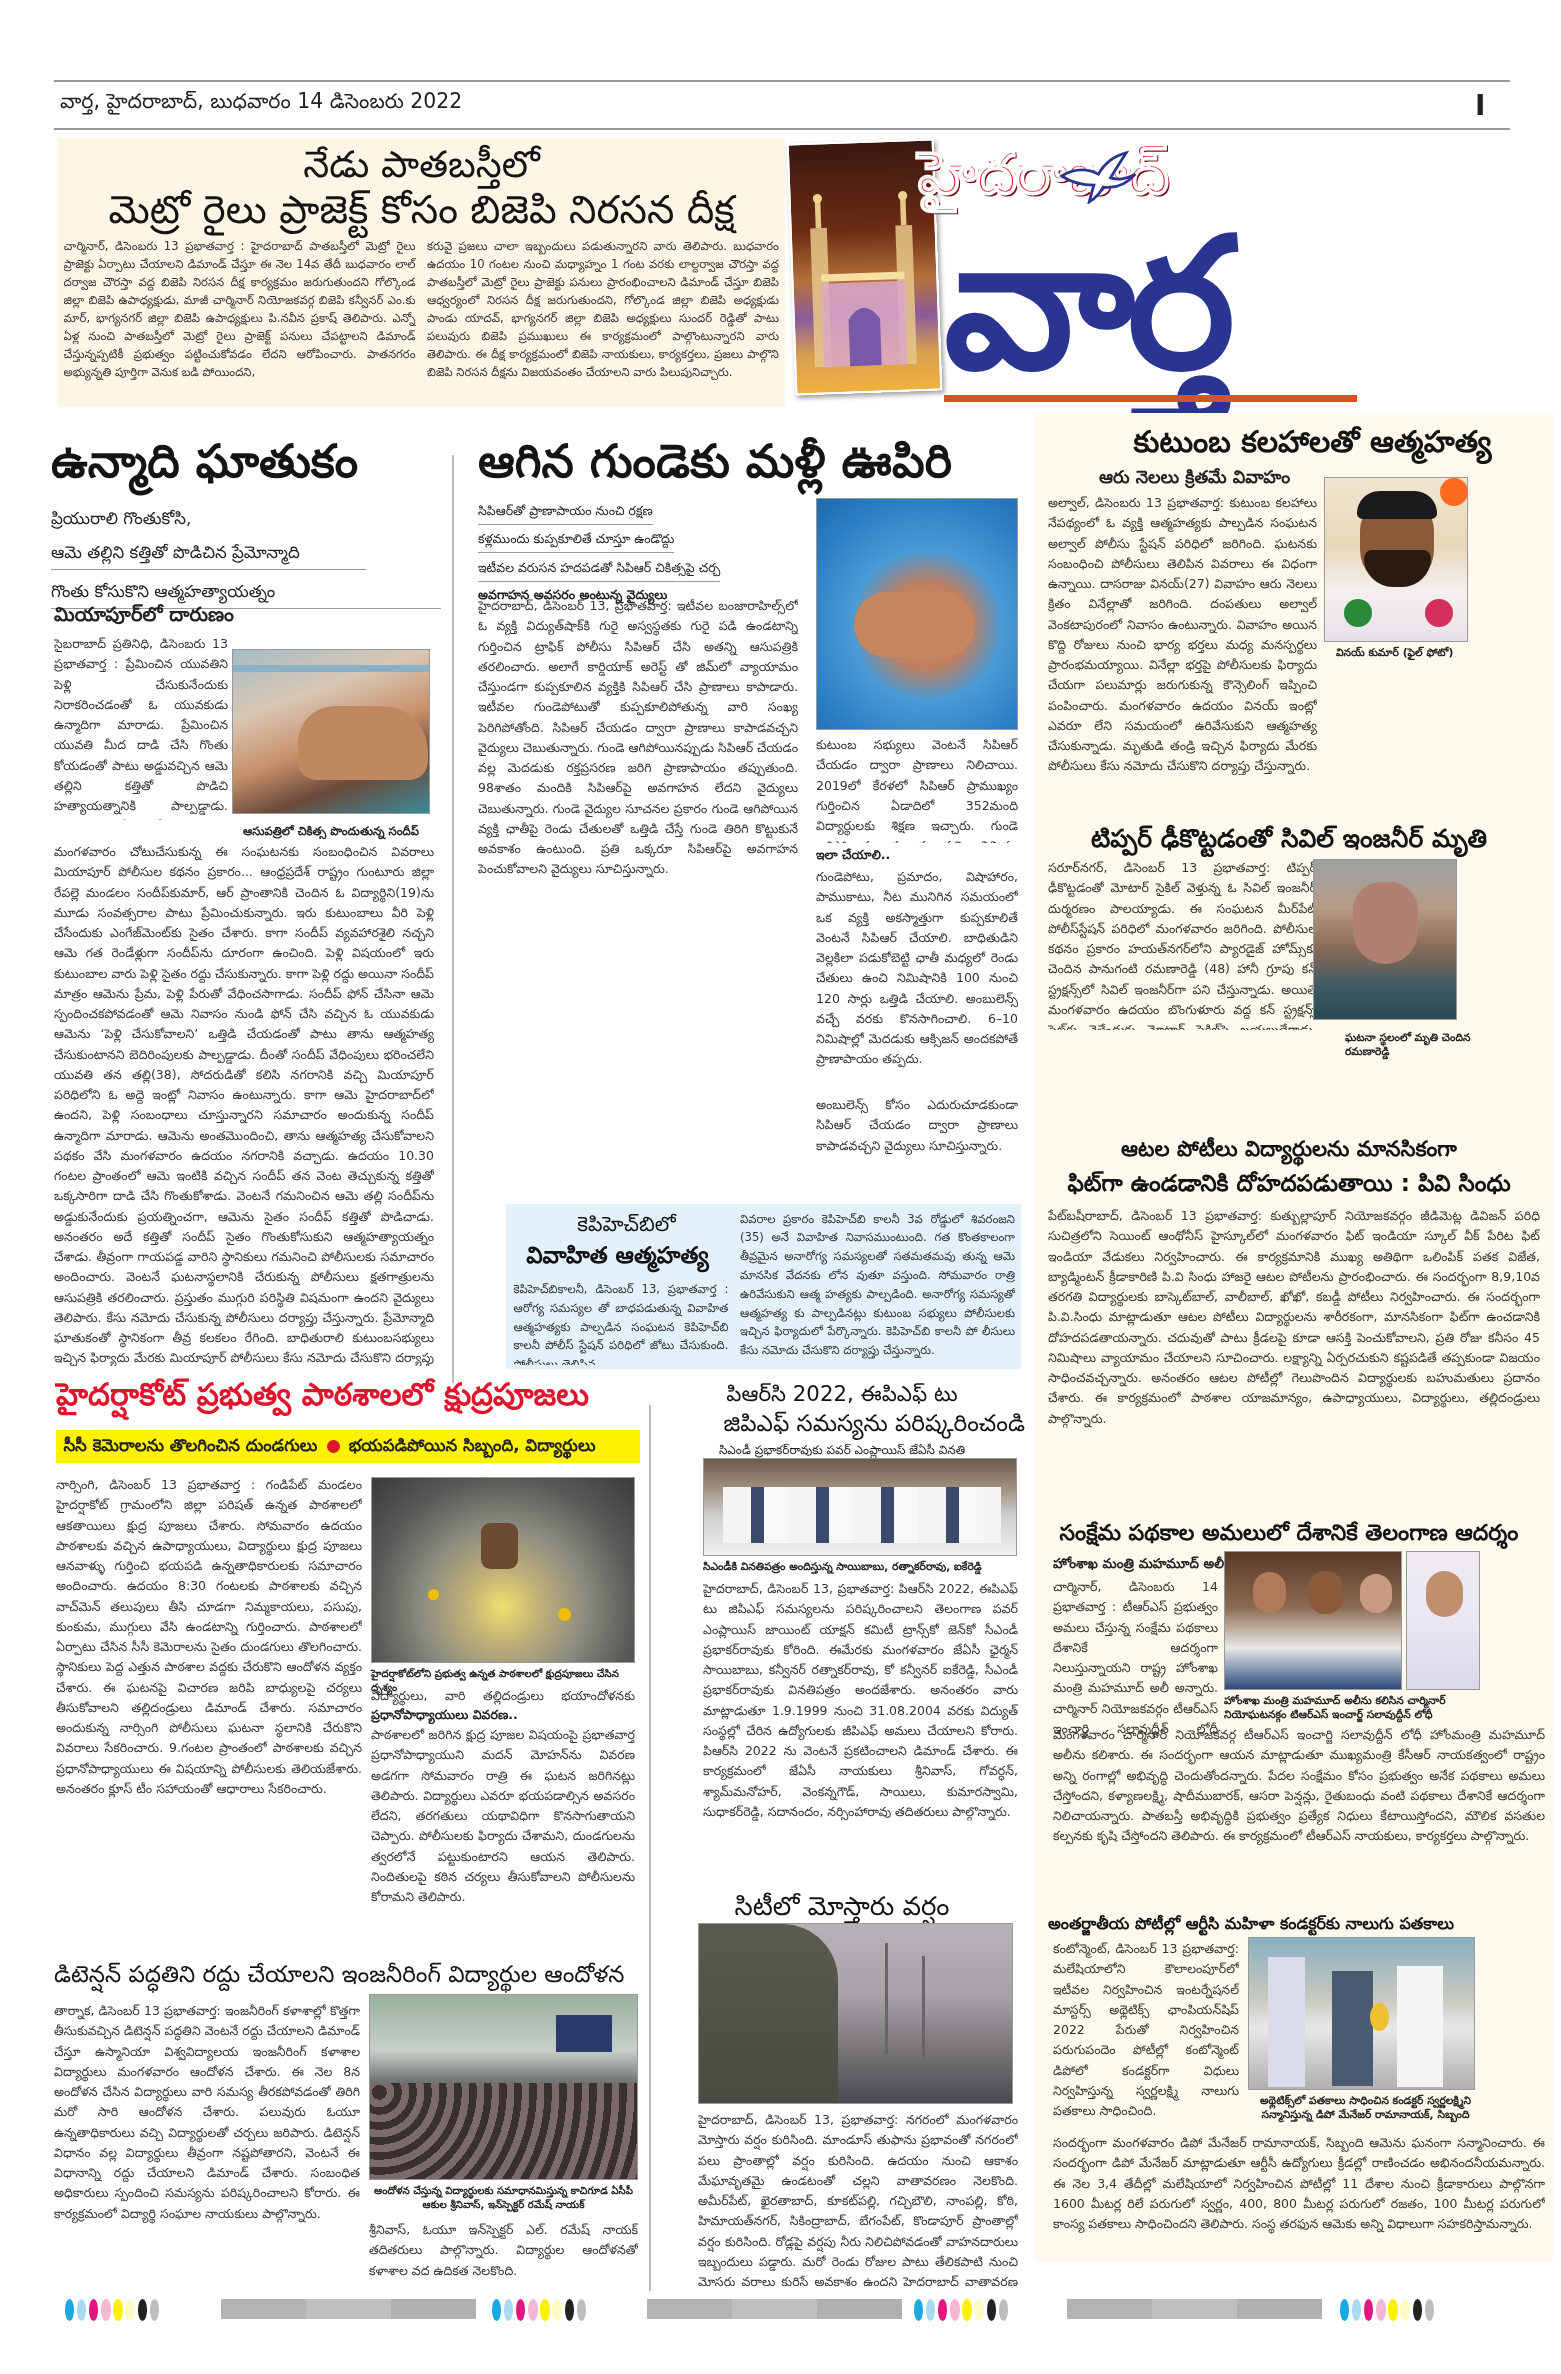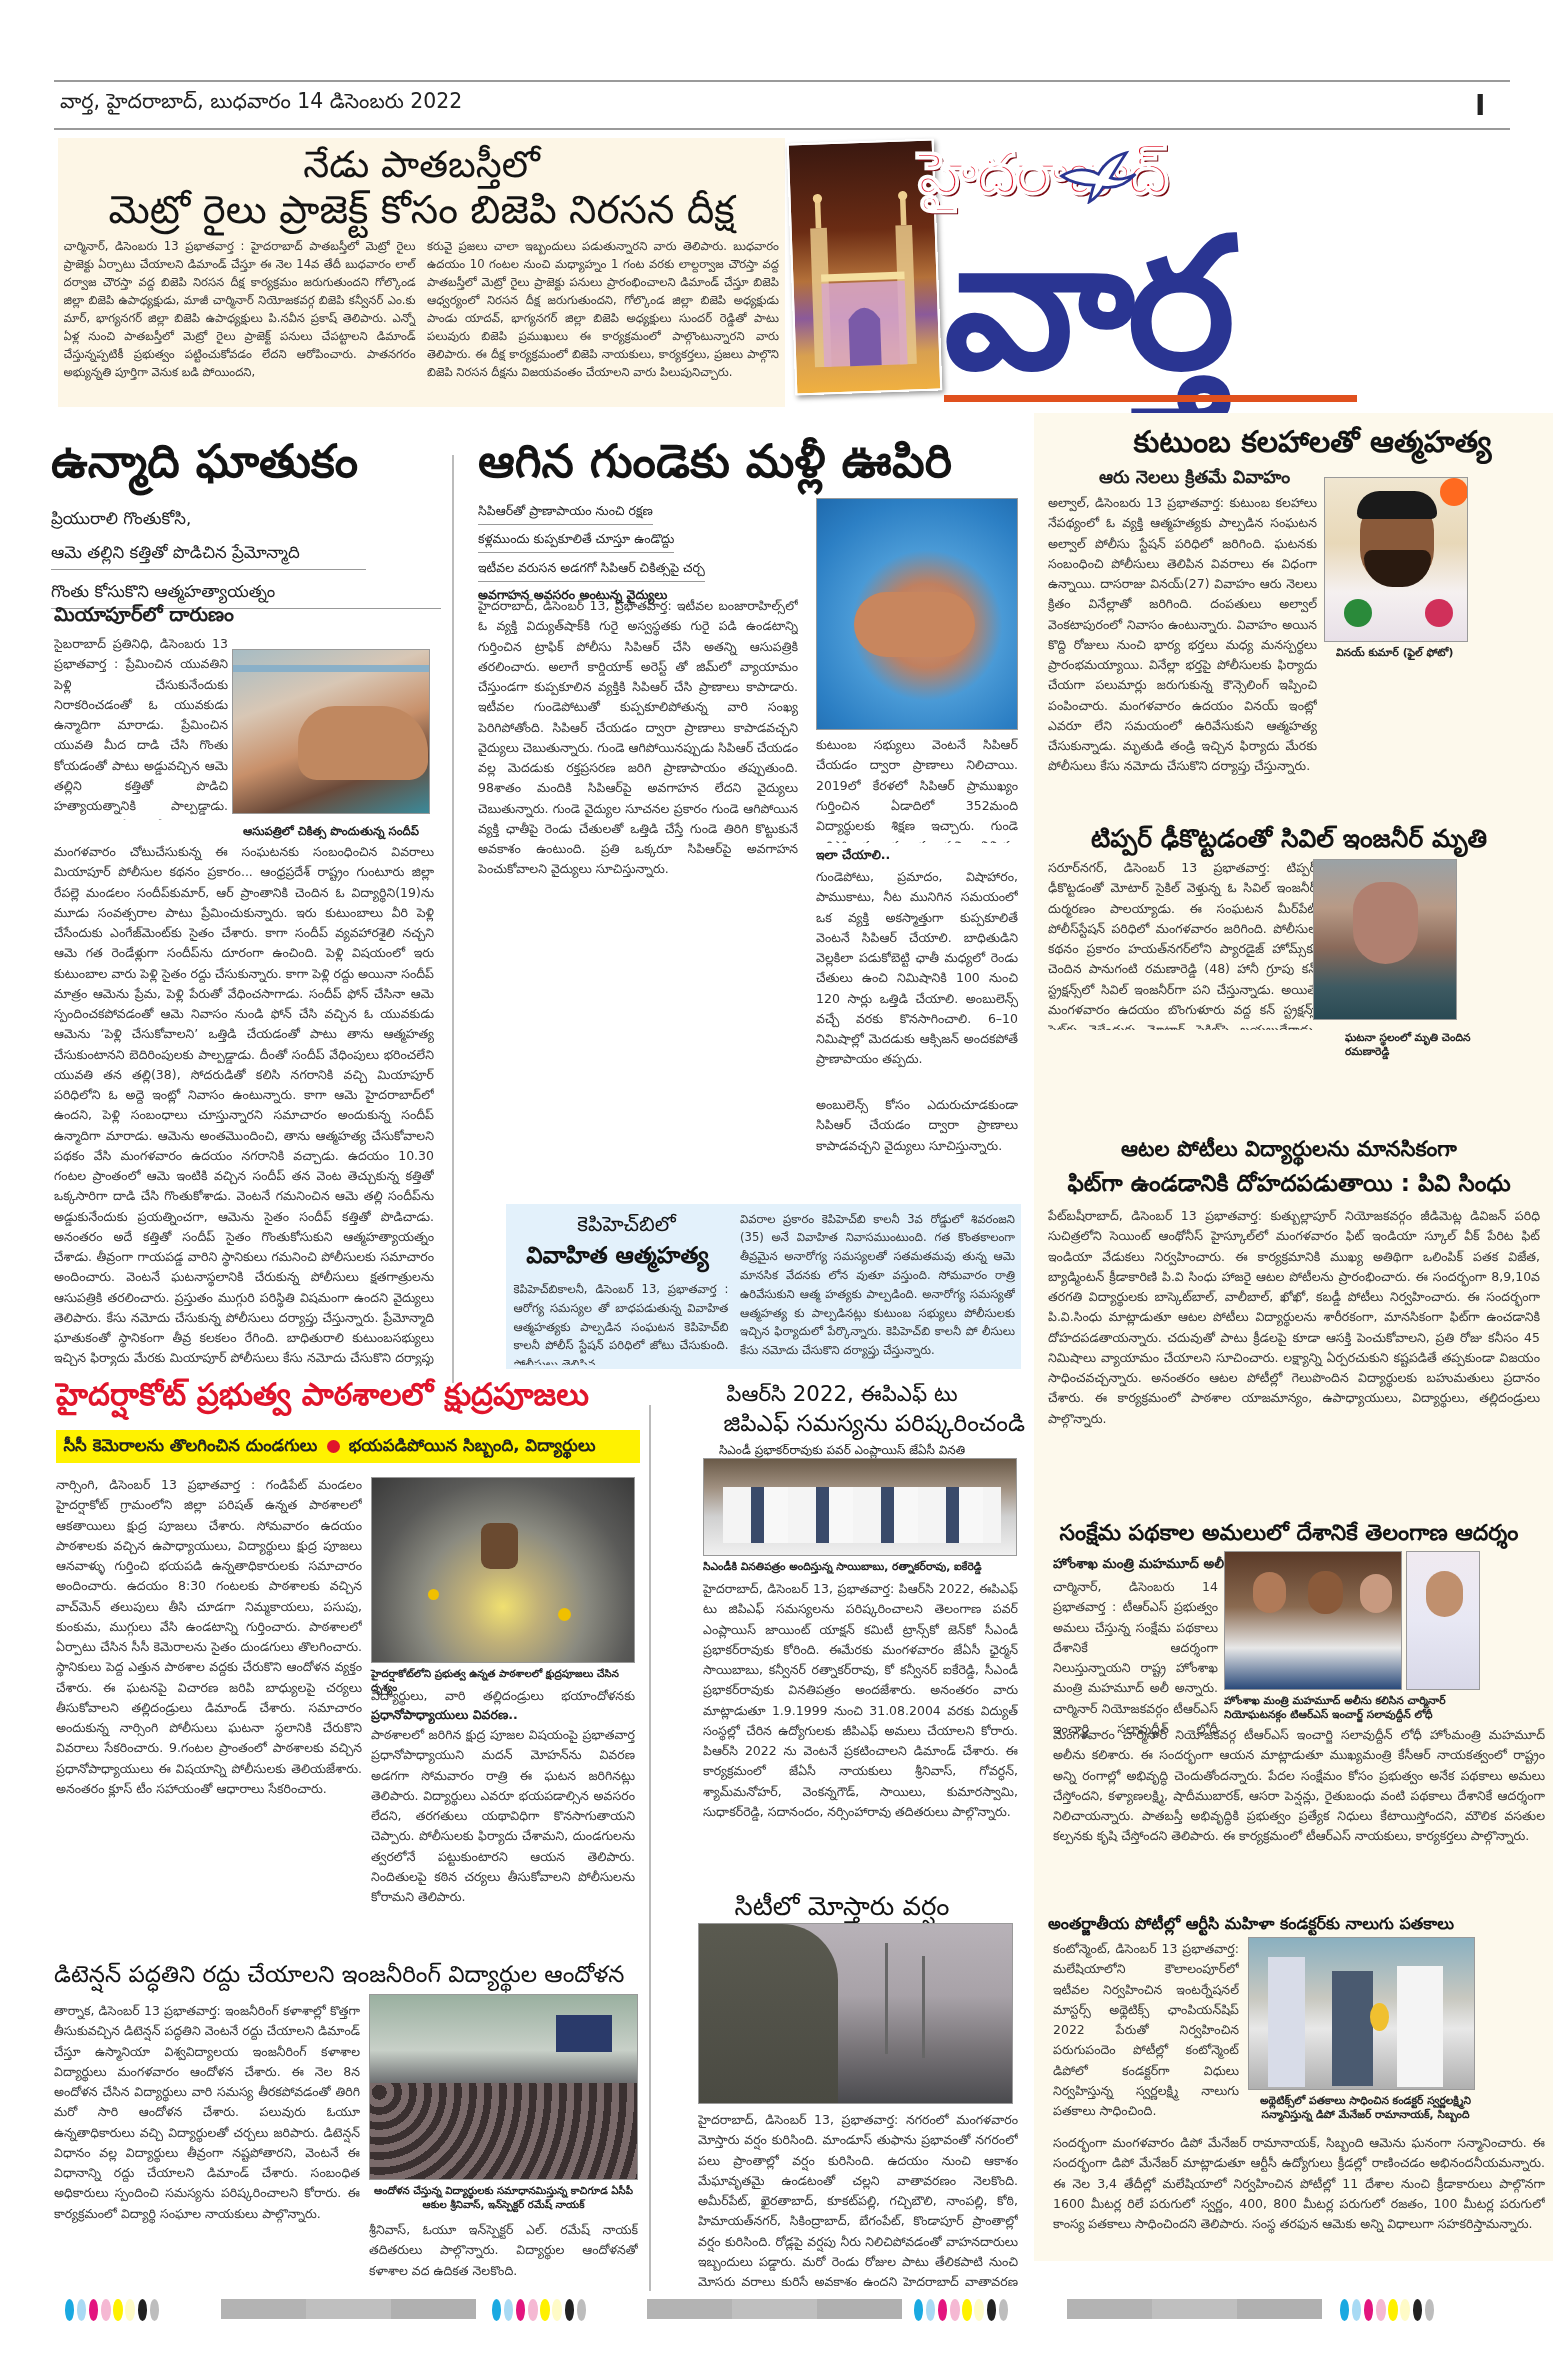--- a/index.html
+++ b/index.html
@@ -75,21 +75,21 @@
 <div class="photo" style="left:232px; top:649px; width:198px; height:165px; background:linear-gradient(160deg,#a6bcc4 0%,#d8c7b5 30%,#c8906a 55%,#6a4a3a 75%,#3a8a9a 100%);">
   <div style="position:absolute; left:0; top:15px; width:198px; height:7.4px; background:#8ab0c8;"></div>
   <div style="position:absolute; left:65px; top:56px; width:130px; height:74px; background:#c08860; border-radius:37px 46px 18.6px 18.6px;"></div>
 </div>
 <div class="caption" style="position:absolute; left:243px; top:824px; font-size:11.6px;">ఆసుపత్రిలో చికిత్స పొందుతున్న సందీప్</div>
 <div class="body-text" style="position:absolute; left:54px; top:842px; width:380px; height:524px;">మంగళవారం చోటుచేసుకున్న ఈ సంఘటనకు సంబంధించిన వివరాలు మియాపూర్ పోలీసుల కథనం ప్రకారం... ఆంధ్రప్రదేశ్ రాష్ట్రం గుంటూరు జిల్లా రేపల్లె మండలం సందీప్‌కుమార్, ఆర్ ప్రాంతానికి చెందిన ఓ విద్యార్థిని(19)ను మూడు సంవత్సరాల పాటు ప్రేమించుకున్నారు. ఇరు కుటుంబాలు వీరి పెళ్లి చేసేందుకు ఎంగేజ్‌మెంట్‌కు సైతం చేశారు. కాగా సందీప్ వ్యవహారశైలి నచ్చని ఆమె గత రెండేళ్లుగా సందీప్‌ను దూరంగా ఉంచింది. పెళ్లి విషయంలో ఇరు కుటుంబాల వారు పెళ్లి సైతం రద్దు చేసుకున్నారు. కాగా పెళ్లి రద్దు అయినా సందీప్ మాత్రం ఆమెను ప్రేమ, పెళ్లి పేరుతో వేధించసాగాడు. సందీప్ ఫోన్ చేసినా ఆమె స్పందించకపోవడంతో ఆమె నివాసం నుండి ఫోన్ చేసి వచ్చిన ఓ యువకుడు ఆమెను ‘పెళ్లి చేసుకోవాలని’ ఒత్తిడి చేయడంతో పాటు తాను ఆత్మహత్య చేసుకుంటానని బెదిరింపులకు పాల్పడ్డాడు. దీంతో సందీప్ వేధింపులు భరించలేని యువతి తన తల్లి(38), సోదరుడితో కలిసి నగరానికి వచ్చి మియాపూర్ పరిధిలోని ఓ అద్దె ఇంట్లో నివాసం ఉంటున్నారు. కాగా ఆమె హైదరాబాద్‌లో ఉందని, పెళ్లి సంబంధాలు చూస్తున్నారని సమాచారం అందుకున్న సందీప్ ఉన్మాదిగా మారాడు. ఆమెను అంతమొందించి, తాను ఆత్మహత్య చేసుకోవాలని పథకం వేసి మంగళవారం ఉదయం నగరానికి వచ్చాడు. ఉదయం 10.30 గంటల ప్రాంతంలో ఆమె ఇంటికి వచ్చిన సందీప్ తన వెంట తెచ్చుకున్న కత్తితో ఒక్కసారిగా దాడి చేసి గొంతుకోశాడు. వెంటనే గమనించిన ఆమె తల్లి సందీప్‌ను అడ్డుకునేందుకు ప్రయత్నించగా, ఆమెను సైతం సందీప్ కత్తితో పొడిచాడు. అనంతరం అదే కత్తితో సందీప్ సైతం గొంతుకోసుకుని ఆత్మహత్యాయత్నం చేశాడు. తీవ్రంగా గాయపడ్డ వారిని స్థానికులు గమనించి పోలీసులకు సమాచారం అందించారు. వెంటనే ఘటనాస్థలానికి చేరుకున్న పోలీసులు క్షతగాత్రులను ఆసుపత్రికి తరలించారు. ప్రస్తుతం ముగ్గురి పరిస్థితి విషమంగా ఉందని వైద్యులు తెలిపారు. కేసు నమోదు చేసుకున్న పోలీసులు దర్యాప్తు చేస్తున్నారు. ప్రేమోన్మాది ఘాతుకంతో స్థానికంగా తీవ్ర కలకలం రేగింది. బాధితురాలి కుటుంబసభ్యులు ఇచ్చిన ఫిర్యాదు మేరకు మియాపూర్ పోలీసులు కేసు నమోదు చేసుకొని దర్యాప్తు చేపట్టారు.</div>
 
 <div class="abs" style="left:478px; top:501px; width:325px;">
   <div class="sub underline" style="font-size:12.5px; line-height:1.45; margin-bottom:4.6px;">సిపిఆర్‌తో ప్రాణాపాయం నుంచి రక్షణ</div><br>
   <div class="sub underline" style="font-size:12.5px; line-height:1.45; margin-bottom:4.6px;">కళ్లముందు కుప్పకూలితే చూస్తూ ఉండొద్దు</div><br>
-  <div class="sub underline" style="font-size:12.5px; line-height:1.45; margin-bottom:4.6px;">ఇటీవల వరుసన అడగగో సిపిఆర్ చికిత్సపై చర్చ</div>
+  <div class="sub underline" style="font-size:12.5px; line-height:1.45; margin-bottom:4.6px;">ఇటీవల వరుసన హదపడతో సిపిఆర్ చికిత్సపై చర్చ</div>
   <div class="sub" style="font-size:12.5px; font-weight:bold; line-height:1.45;">అవగాహన అవసరం అంటున్న వైద్యులు</div>
 </div>
 <div class="body-text" style="position:absolute; left:478px; top:596px; width:320px; height:594px;">హైదరాబాద్, డిసెంబర్ 13, ప్రభాతవార్త: ఇటీవల బంజారాహిల్స్‌లో ఓ వ్యక్తి విద్యుత్‌షాక్‌కి గురై అస్వస్థతకు గురై పడి ఉండటాన్ని గుర్తించిన ట్రాఫిక్ పోలీసు సిపిఆర్ చేసి అతన్ని ఆసుపత్రికి తరలించారు. అలాగే కార్డియాక్ అరెస్ట్ తో జిమ్‌లో వ్యాయామం చేస్తుండగా కుప్పకూలిన వ్యక్తికి సిపిఆర్ చేసి ప్రాణాలు కాపాడారు. ఇటీవల గుండెపోటుతో కుప్పకూలిపోతున్న వారి సంఖ్య పెరిగిపోతోంది. సిపిఆర్ చేయడం ద్వారా ప్రాణాలు కాపాడవచ్చని వైద్యులు చెబుతున్నారు. గుండె ఆగిపోయినప్పుడు సిపిఆర్ చేయడం వల్ల మెదడుకు రక్తప్రసరణ జరిగి ప్రాణాపాయం తప్పుతుంది. 98శాతం మందికి సిపిఆర్‌పై అవగాహన లేదని వైద్యులు చెబుతున్నారు. గుండె వైద్యుల సూచనల ప్రకారం గుండె ఆగిపోయిన వ్యక్తి ఛాతీపై రెండు చేతులతో ఒత్తిడి చేస్తే గుండె తిరిగి కొట్టుకునే అవకాశం ఉంటుంది. ప్రతి ఒక్కరూ సిపిఆర్‌పై అవగాహన పెంచుకోవాలని వైద్యులు సూచిస్తున్నారు.</div>
 <div class="photo" style="left:816px; top:498px; width:202px; height:232px; background:radial-gradient(circle at 55% 55%, #d4956e 0%, #c08060 25%, #4a9ad6 45%, #2c7fc4 75%, #1f6aad 100%);">
   <div style="position:absolute; left:37px; top:93px; width:121px; height:65px; background:#c8865e; border-radius:37px;"></div>
 </div>
 <div class="body-text" style="position:absolute; left:816px; top:735px; width:202px; height:108px;">కుటుంబ సభ్యులు వెంటనే సిపిఆర్ చేయడం ద్వారా ప్రాణాలు నిలిచాయి. 2019లో కేరళలో సిపిఆర్ ప్రాముఖ్యం గుర్తించిన ఏడాదిలో 352మంది విద్యార్థులకు శిక్షణ ఇచ్చారు. గుండె ఆగిపోయిన తర్వాత ప్రతి నిమిషం విలువైనదని నిపుణులు చెబుతున్నారు.</div>
 <div class="abs" style="left:816px; top:847px; font-size:12.5px; font-weight:bold;">ఇలా చేయాలి..</div>
 <div class="body-text" style="position:absolute; left:816px; top:867px; width:202px; height:227px;">గుండెపోటు, ప్రమాదం, విషాహారం, పాముకాటు, నీట మునిగిన సమయంలో ఒక వ్యక్తి అకస్మాత్తుగా కుప్పకూలితే వెంటనే సిపిఆర్ చేయాలి. బాధితుడిని వెల్లకిలా పడుకోబెట్టి ఛాతీ మధ్యలో రెండు చేతులు ఉంచి నిమిషానికి 100 నుంచి 120 సార్లు ఒత్తిడి చేయాలి. అంబులెన్స్ వచ్చే వరకు కొనసాగించాలి. 6–10 నిమిషాల్లో మెదడుకు ఆక్సిజన్ అందకపోతే ప్రాణాపాయం తప్పదు.</div>
 <div class="body-text" style="position:absolute; left:816px; top:1095px; width:202px; height:93px;">అంబులెన్స్ కోసం ఎదురుచూడకుండా సిపిఆర్ చేయడం ద్వారా ప్రాణాలు కాపాడవచ్చని వైద్యులు సూచిస్తున్నారు.</div>

